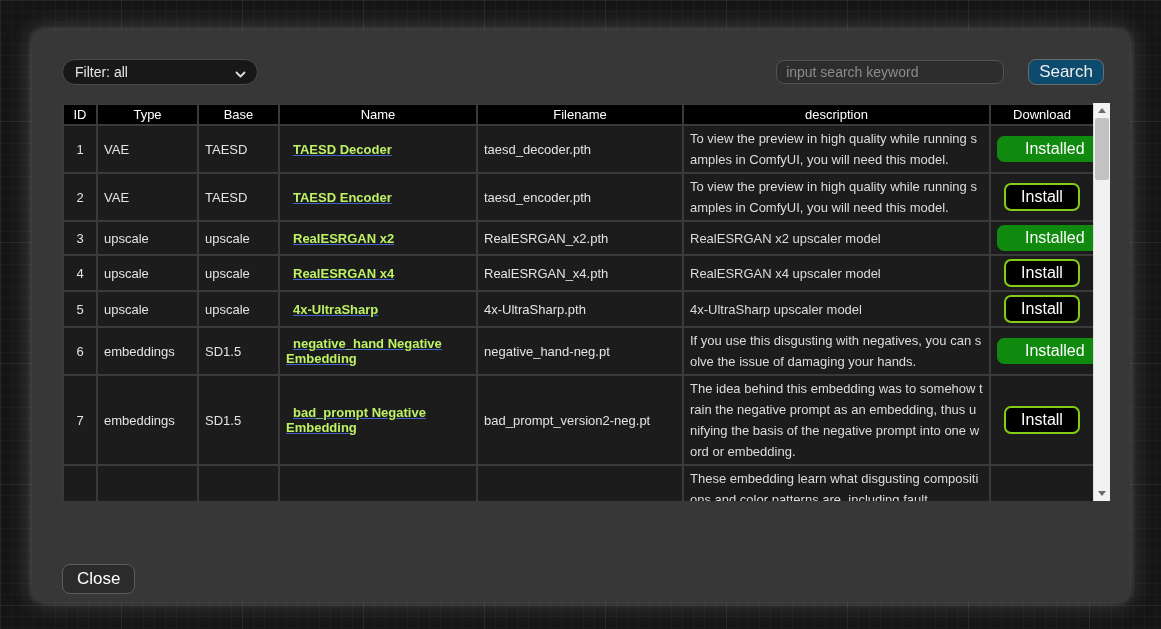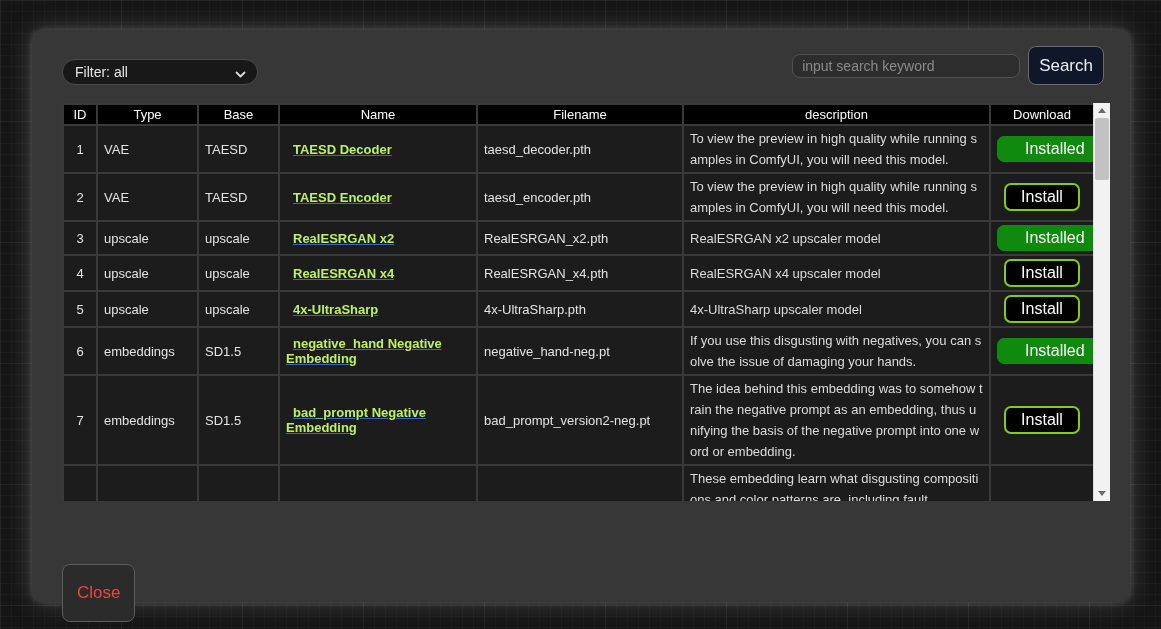--- a/index.html
+++ b/index.html
@@ -28,30 +28,30 @@
     position: absolute; left: 30px; right: 26px; top: 28px; height: 27px;
     display: flex; justify-content: space-between; align-items: flex-end;
   }
   .filter-select {
     width: 196px; height: 26px; background: #181818; color: #e6e6e6;
     border: 1px solid #4b4b4b; border-radius: 13px;
     font-size: 14px; display: flex; align-items: center;
     padding: 0 12px; cursor: pointer; position: relative;
   }
   .filter-select .chev { position: absolute; right: 11px; top: 7px; }
-  .search-group { display: flex; align-items: center; gap: 8px; }
+  .search-group { display: flex; align-items: center; gap: 24px; }
   .search-input {
     width: 228px; height: 24px; background: #2d2d2d; color: #cfcfcf;
     border: 1px solid #525252; border-radius: 8px; padding: 0 9px;
     font-size: 14px; font-family: "Liberation Sans", sans-serif; outline: none;
   }
   .search-input::placeholder { color: #8b8b8b; }
   .search-btn {
-    height: 39px; padding: 0 10px; font-size: 17px; color: #ededed;
-    background: #0f172a; border: 1px solid #6b6b6b; border-radius: 8px;
+    height: 26px; padding: 0 10px; font-size: 17px; color: #ededed;
+    background: #0c4a6e; border: 1px solid #6b6b6b; border-radius: 8px;
     font-family: "Liberation Sans", sans-serif; cursor: pointer;
   }
 
   
   .table-wrap {
     position: absolute; left: 30px; top: 73px; width: 1048px; height: 398px;
     overflow: hidden;
   }
   table { border-collapse: collapse; width: 1031px; table-layout: fixed; }
   th {
@@ -87,23 +87,23 @@
   .sb-btn { position: absolute; left: 0; width: 16px; height: 15px; background: #f2f2f2; cursor: pointer; }
   .sb-btn.up { top: 0; } .sb-btn.down { bottom: 0; }
   .sb-btn .tri { position: absolute; left: 4px; width: 0; height: 0; }
   .sb-btn.up .tri { top: 5px; border-left: 4px solid transparent; border-right: 4px solid transparent; border-bottom: 5px solid #6b6b6b; }
   .sb-btn.down .tri { top: 5px; border-left: 4px solid transparent; border-right: 4px solid transparent; border-top: 5px solid #6b6b6b; }
   .sb-thumb { position: absolute; left: 1px; top: 15px; width: 14px; height: 62px; background: #c2c2c2; border-radius: 2px; cursor: pointer; }
 
   
   .close-btn {
     position: absolute; left: 30px; top: 534px;
-    font-family: "Liberation Sans", sans-serif; font-size: 17px; color: #ef4444;
+    font-family: "Liberation Sans", sans-serif; font-size: 17px; color: #ffffff;
     background: #2b2b2b; border: 1px solid #5d5d5d; border-radius: 8px;
-    padding: 18px 14px; cursor: pointer;
+    padding: 4px 14px; cursor: pointer;
   }
 </style>
 </head>
 <body>
 
 <div class="dialog">
 
   <div class="topbar">
     <div class="filter-select">
       <span>Filter: all</span>

